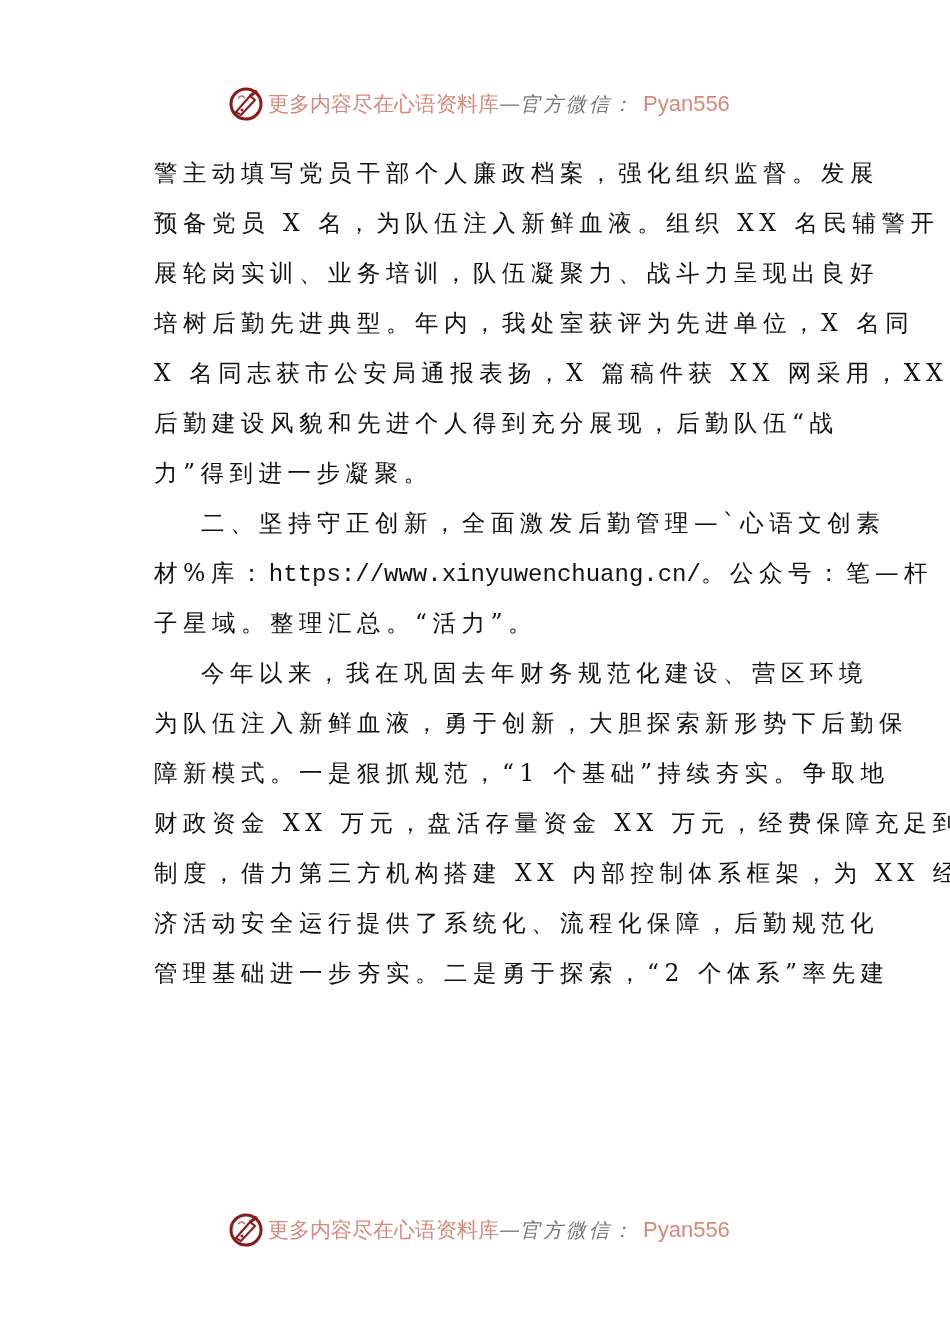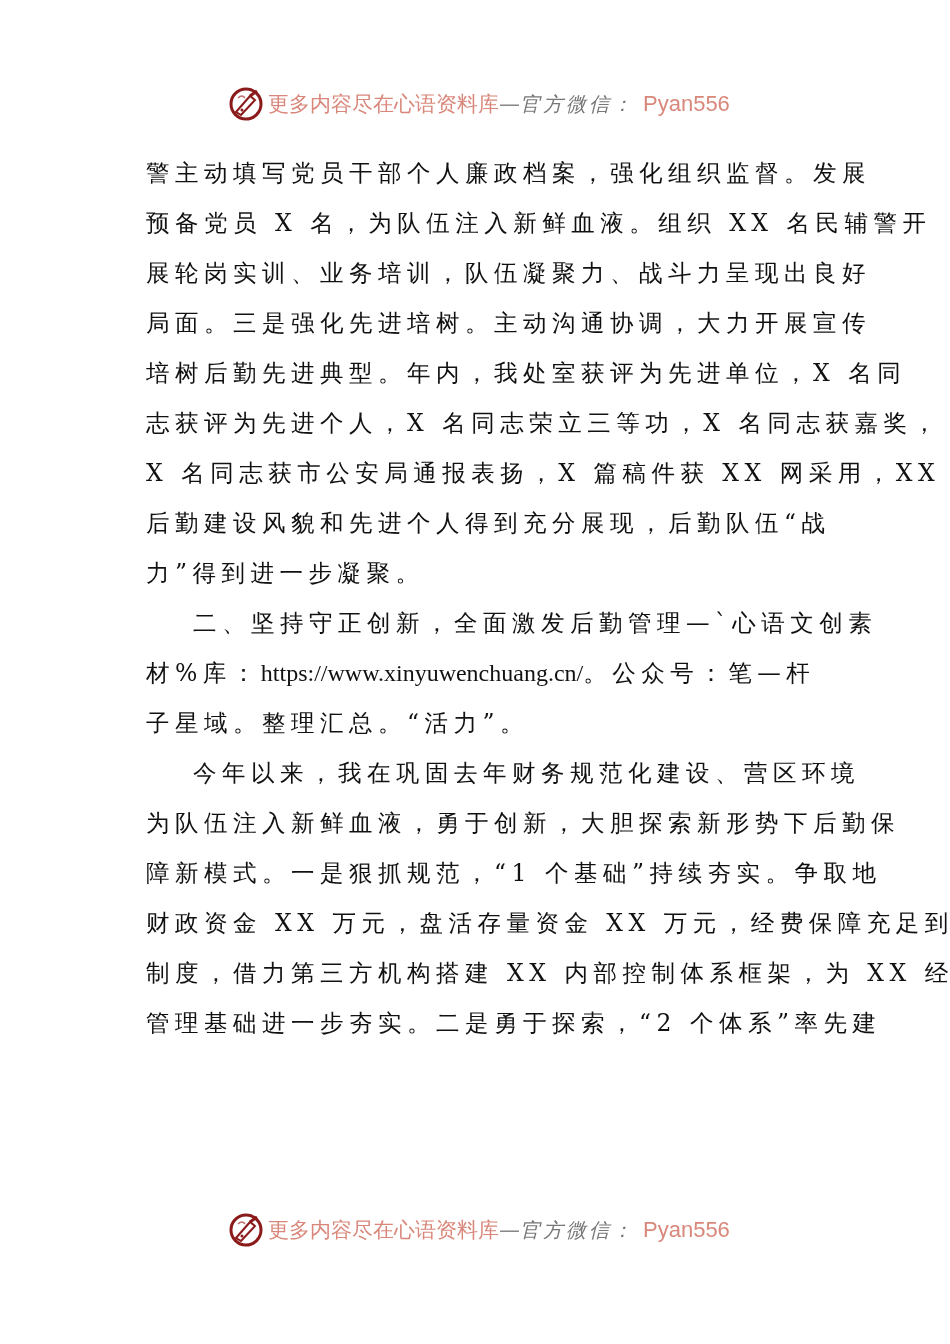--- a/index.html
+++ b/index.html
@@ -57,35 +57,35 @@
       letter-spacing: 3px;
     }
     .wm-id {
       font-family: "Liberation Sans", "DejaVu Sans", sans-serif;
       font-size: 22px;
       color: #d9877a;
       margin-left: 8px;
     }
     .body-text {
       position: absolute;
-      left: 146px;
+      left: 154px;
       top: 148px;
       width: 662px;
     }
     .line {
       height: 50px;
       line-height: 50px;
       font-size: 23.5px;
       letter-spacing: 5.5px;
       white-space: nowrap;
       overflow: visible;
     }
     .line.indent { padding-left: 47px; }
     .url {
-      font-family: Liberation Serif, serif;
+      font-family: Liberation Mono, monospace;
       letter-spacing: 0px;
       font-size: 24px;
     }
   </style>
 </head>
 <body>
 
 <div class="page">
 
   <div class="watermark top">
@@ -99,38 +99,37 @@
     <span class="wm-brand">更多内容尽在心语资料库</span>
     <span class="wm-dash">—</span>
     <span class="wm-label">官方微信：</span>
     <span class="wm-id">Pyan556</span>
   </div>
 
   <div class="body-text">
     <div class="line">警主动填写党员干部个人廉政档案，强化组织监督。发展</div>
     <div class="line">预备党员 X 名，为队伍注入新鲜血液。组织 XX 名民辅警开</div>
     <div class="line">展轮岗实训、业务培训，队伍凝聚力、战斗力呈现出良好</div>
-    <div class="line">局面。三是强化先进培树。主动沟通协调，大力开展宣传</div>
     <div class="line">培树后勤先进典型。年内，我处室获评为先进单位，X 名同</div>
-    <div class="line">志获评为先进个人，X 名同志荣立三等功，X 名同志获嘉奖，</div>
     <div class="line">X 名同志获市公安局通报表扬，X 篇稿件获 XX 网采用，XX</div>
     <div class="line">后勤建设风貌和先进个人得到充分展现，后勤队伍“战</div>
     <div class="line">力”得到进一步凝聚。</div>
 
     <div class="line indent">二、坚持守正创新，全面激发后勤管理—`心语文创素</div>
     <div class="line">
       <span>材%库：</span><span class="url">https://www.xinyuwenchuang.cn/</span><span>。公众号：笔—杆</span>
     </div>
     <div class="line">子星域。整理汇总。“活力”。</div>
 
     <div class="line indent">今年以来，我在巩固去年财务规范化建设、营区环境</div>
     <div class="line">为队伍注入新鲜血液，勇于创新，大胆探索新形势下后勤保</div>
     <div class="line">障新模式。一是狠抓规范，“1 个基础”持续夯实。争取地</div>
     <div class="line">财政资金 XX 万元，盘活存量资金 XX 万元，经费保障充足到</div>
     <div class="line">制度，借力第三方机构搭建 XX 内部控制体系框架，为 XX 经</div>
+    <div class="line">济活动安全运行提供了系统化、流程化保障，后勤规范化</div>
     <div class="line">管理基础进一步夯实。二是勇于探索，“2 个体系”率先建</div>
   </div>
 
   <div class="watermark bottom">
     <svg class="wm-logo" viewBox="0 0 36 36">
       <circle cx="18" cy="18" r="15" fill="none" stroke="#8b1a1a" stroke-width="3"></circle>
       <path d="M8 26 L22 10 L27 14 L13 29 Z" fill="#ffffff" stroke="#8b1a1a" stroke-width="2"></path>
       <path d="M22 10 L29 5" stroke="#8b1a1a" stroke-width="3"></path>
       <path d="M10 12 Q14 8 17 12" fill="none" stroke="#c07070" stroke-width="1.5"></path>
       <circle cx="14" cy="24" r="1.5" fill="#8b1a1a"></circle>

